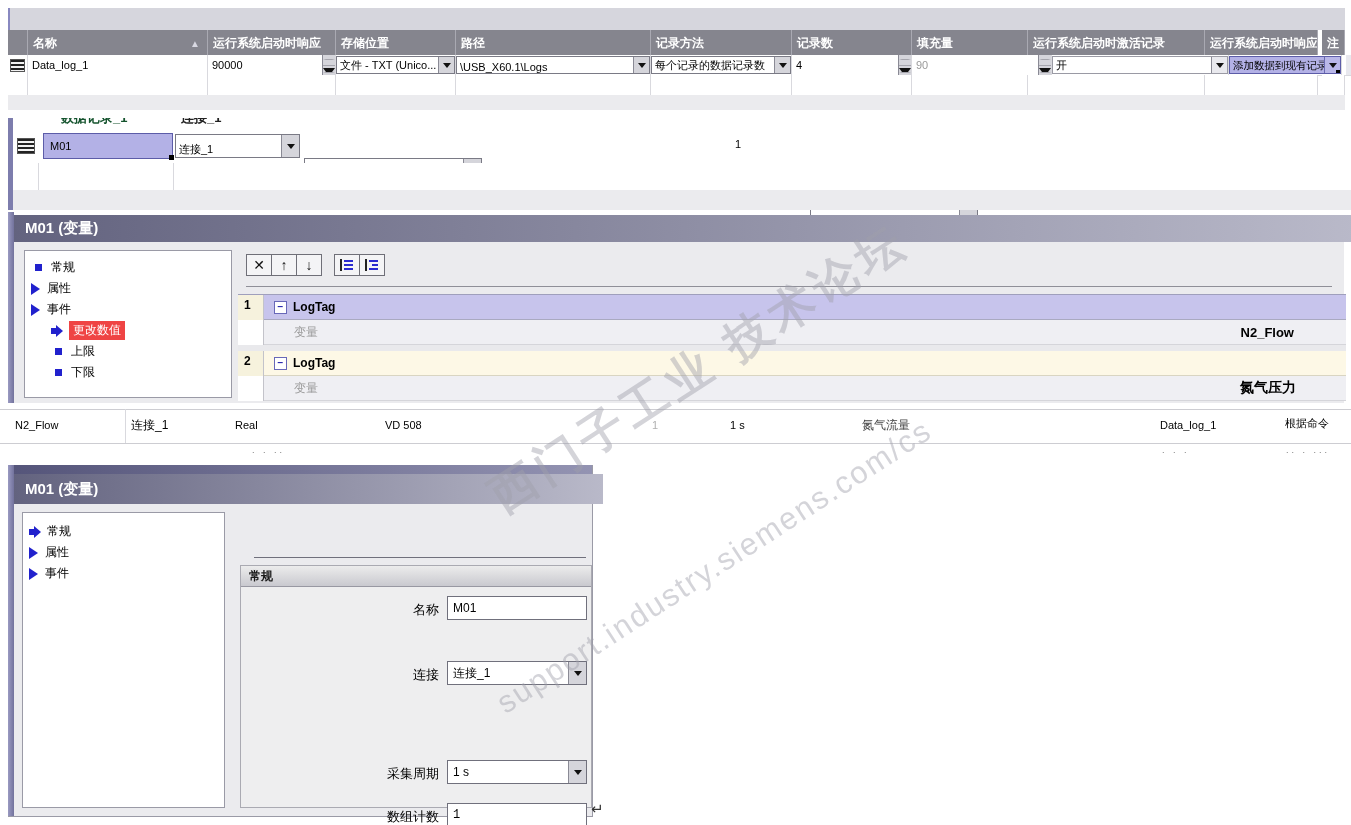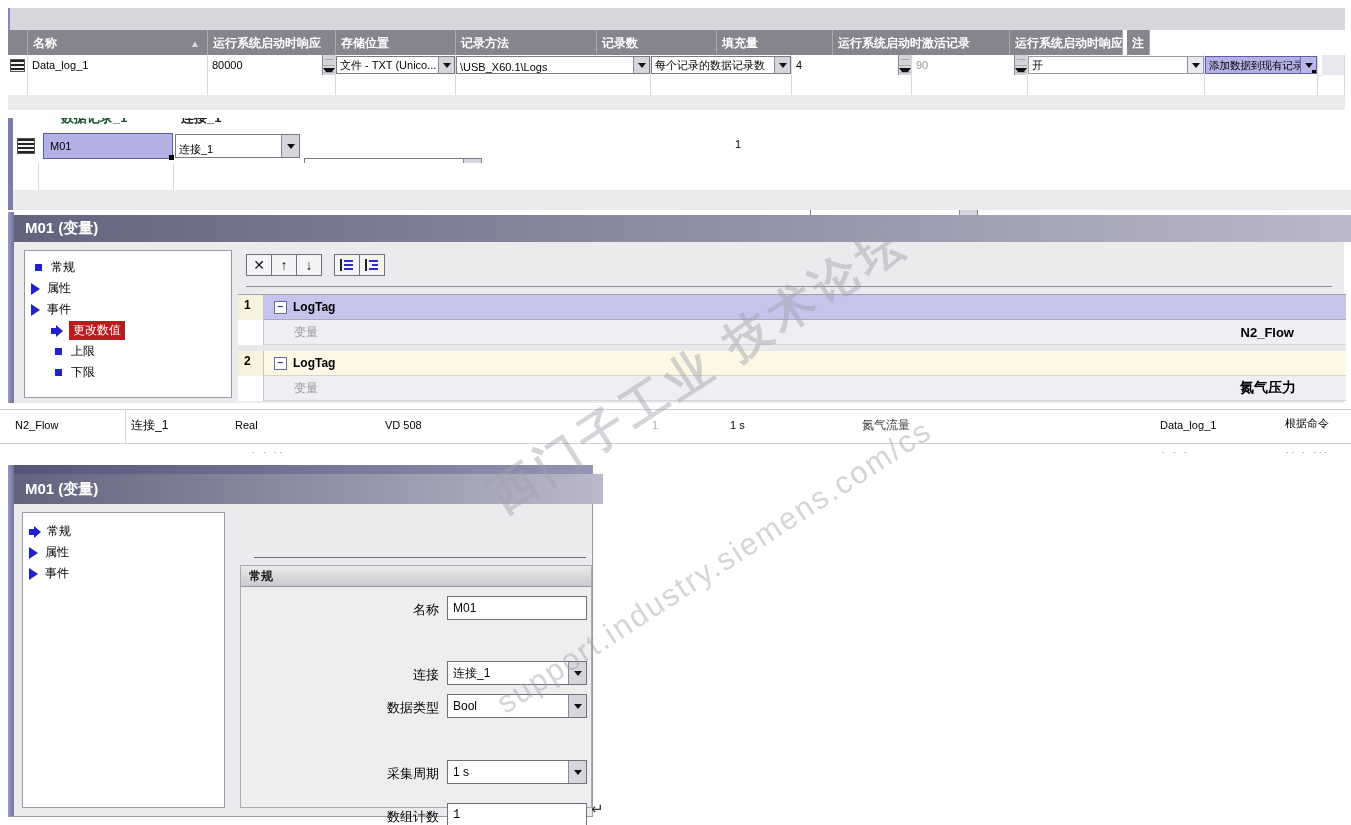--- a/index.html
+++ b/index.html
@@ -50,21 +50,21 @@
     color:#fff;font-weight:bold;font-size:15px;display:flex;align-items:center;padding-left:11px;
     background:linear-gradient(to right,#63637f,#b9b9c9);
   }
   .nav-box{background:#fff;border:1px solid #9a9aa6;box-sizing:border-box;}
   .nav-item{display:flex;align-items:center;height:21px;font-size:12px;color:#000;}
   .sq-bullet{width:7px;height:7px;background:#2121cd;margin:0 9px 0 0;flex:none;}
   .tri-bullet{width:0;height:0;border-left:9px solid #2121cd;border-top:6px solid transparent;border-bottom:6px solid transparent;margin-right:7px;flex:none;}
   .arrow-bullet{display:flex;align-items:center;margin-right:6px;flex:none;}
   .arrow-bullet .bar{width:5px;height:6px;background:#2121cd;}
   .arrow-bullet .tip{width:0;height:0;border-left:7px solid #2121cd;border-top:6px solid transparent;border-bottom:6px solid transparent;}
-  .nav-sel{background:#b91c1c;color:#fff;padding:1px 4px;}
+  .nav-sel{background:#ef4444;color:#fff;padding:1px 4px;}
   
   .tb-btn{
     width:26px;height:22px;background:#f4f4f6;border:1px solid #6f6f78;box-sizing:border-box;
     display:flex;align-items:center;justify-content:center;font-weight:bold;color:#111;font-size:14px;
   }
   
   .num-cell{
     width:26px;box-sizing:border-box;background:#f6f2dd;border-right:1px solid #c3c3ca;
     font-size:12px;font-weight:bold;display:flex;align-items:flex-start;padding:3px 0 0 6px;color:#000;
   }
@@ -97,36 +97,37 @@
   <div class="abs" style="left:0;top:0;width:2px;height:47px;background:#8888c0;"></div>
 
   <div class="abs" style="left:0;top:22px;display:flex;">
     <div class="hdr-cell" style="width:20px;"></div>
     <div class="hdr-cell" style="width:180px;justify-content:space-between;">
       <span>名称</span>
       <span style="color:#d8d8e2;font-size:10px;margin-right:4px;">▲</span>
     </div>
     <div class="hdr-cell" style="width:128px;">运行系统启动时响应</div>
     <div class="hdr-cell" style="width:120px;">存储位置</div>
+    <div class="hdr-cell" style="width:195px;">路径</div>
     <div class="hdr-cell" style="width:141px;">记录方法</div>
     <div class="hdr-cell" style="width:120px;">记录数</div>
     <div class="hdr-cell" style="width:116px;">填充量</div>
     <div class="hdr-cell" style="width:177px;">运行系统启动时激活记录</div>
     <div class="hdr-cell" style="width:113px;">运行系统启动时响应</div>
     <div style="width:4px;background:#fff;"></div>
     <div class="hdr-cell" style="width:23px;">注</div>
   </div>
 
   <div class="abs" style="left:0;top:47px;display:flex;border-bottom:1px solid #d9d9de;">
     <div class="row-cell" style="width:20px;padding-left:2px;">
         <div class="row-handle"></div>
       </div>
     <div class="row-cell" style="width:180px;">Data_log_1</div>
     <div class="row-cell" style="width:128px;">
-      <span>80000</span>
+      <span>90000</span>
       <div class="spinner">
           <div>
             <div class="tri-up-s"></div>
           </div>
           <div>
             <div class="tri-dn-s"></div>
           </div>
         </div>
     </div>
     <div class="row-cell" style="width:120px;padding:0;">
@@ -157,21 +158,21 @@
       <span>4</span>
       <div class="spinner">
           <div>
             <div class="tri-up-s"></div>
           </div>
           <div>
             <div class="tri-dn-s"></div>
           </div>
         </div>
     </div>
-    <div class="row-cell" style="width:116px;color:#9a9a9a;">
+    <div class="row-cell" style="width:140px;color:#9a9a9a;">
       <span>90</span>
       <div class="spinner">
           <div>
             <div class="tri-up-s"></div>
           </div>
           <div>
             <div class="tri-dn-s"></div>
           </div>
         </div>
     </div>
@@ -427,29 +428,20 @@
       <div class="abs" style="left:0;top:95px;width:352px;height:26px;">
         <div class="fld-label abs" style="left:0;top:5px;width:198px;">连接</div>
         <div class="textbox abs" style="left:206px;top:0;width:140px;">
           <span>连接_1</span>
           <div class="arrow-btn">
               <div class="tri-down"></div>
             </div>
         </div>
       </div>
 
-      <div class="abs" style="left:0;top:128px;width:352px;height:26px;">
-        <div class="fld-label abs" style="left:0;top:5px;width:198px;">数据类型</div>
-        <div class="textbox abs" style="left:206px;top:0;width:140px;">
-          <span>Bool</span>
-          <div class="arrow-btn">
-              <div class="tri-down"></div>
-            </div>
-        </div>
-      </div>
 
 
       <div class="abs" style="left:0;top:194px;width:352px;height:26px;">
         <div class="fld-label abs" style="left:0;top:5px;width:198px;">采集周期</div>
         <div class="textbox abs" style="left:206px;top:0;width:140px;">
           <span>1 s</span>
           <div class="arrow-btn">
               <div class="tri-down"></div>
             </div>
         </div>

